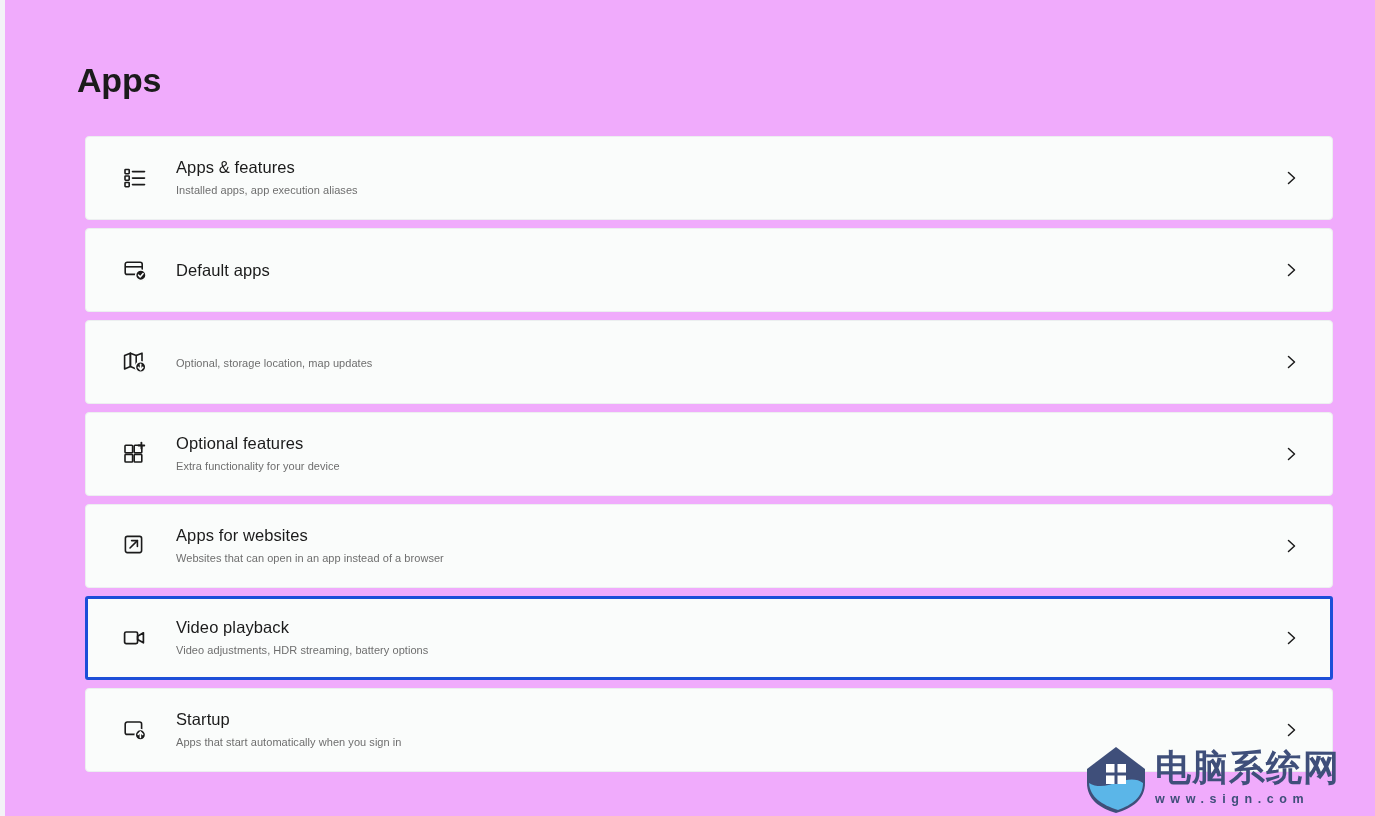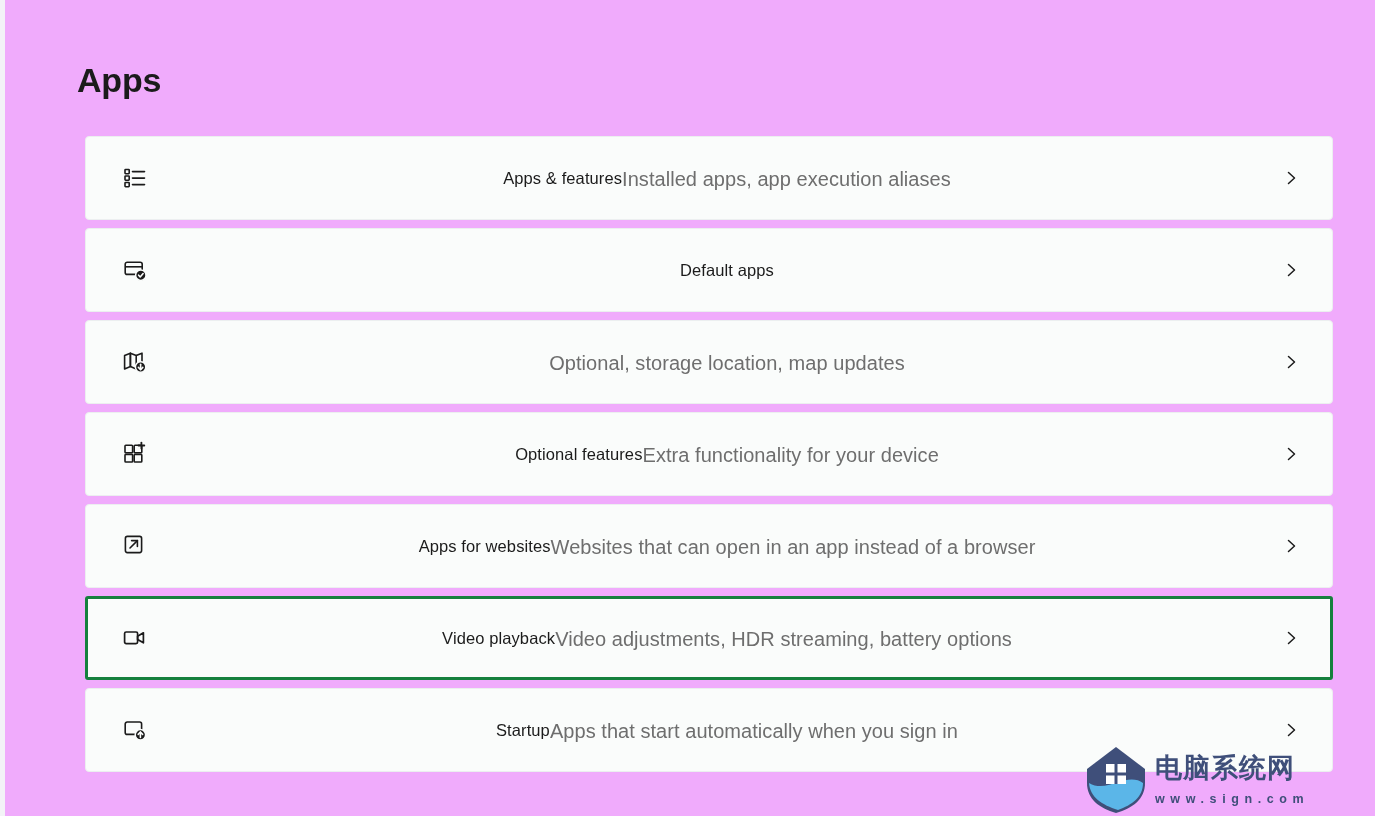--- a/index.html
+++ b/index.html
@@ -49,21 +49,21 @@
     background: #fafcfb;
     border: 1px solid #eceff0;
     border-radius: 4px;
     display: flex;
     align-items: center;
     padding: 0 22px 0 22px;
     cursor: pointer;
   }
 
   .card.highlighted {
-    border: 3px solid #15803d;
+    border: 3px solid #1d4ed8;
     border-radius: 3px;
     padding-left: 20px;
     padding-right: 20px;
   }
 
   .card-icon {
     width: 38px;
     min-width: 38px;
     height: 38px;
     display: flex;
@@ -74,34 +74,34 @@
     color: #1b1b1b;
   }
 
   .card-icon svg {
     display: block;
   }
 
   .card-text {
     flex: 1;
     display: flex;
-    flex-direction: row;
+    flex-direction: column;
     justify-content: center;
   }
 
   .card-title {
     font-size: 16.5px;
     color: #1b1b1b;
     line-height: 22px;
     font-weight: 400;
     letter-spacing: 0.1px;
   }
 
   .card-sub {
-    font-size: 20px;
+    font-size: 11px;
     color: #6e6e6e;
     line-height: 21px;
     margin-top: 2px;
     letter-spacing: 0.05px;
   }
 
   .card-chevron {
     width: 26px;
     min-width: 26px;
     display: flex;
@@ -127,21 +127,21 @@
     height: 74px;
   }
   .wm-right {
     display: flex;
     flex-direction: column;
     justify-content: center;
     margin-left: 2px;
   }
   .wm-cn {
     font-family: "DejaVu Sans", sans-serif;
-    font-size: 27px;
+    font-size: 36px;
     font-weight: bold;
     color: #3f4f7a;
     line-height: 44px;
     letter-spacing: 1px;
     white-space: nowrap;
   }
   .wm-url {
     font-size: 12.5px;
     font-weight: bold;
     color: #3f4f7a;

